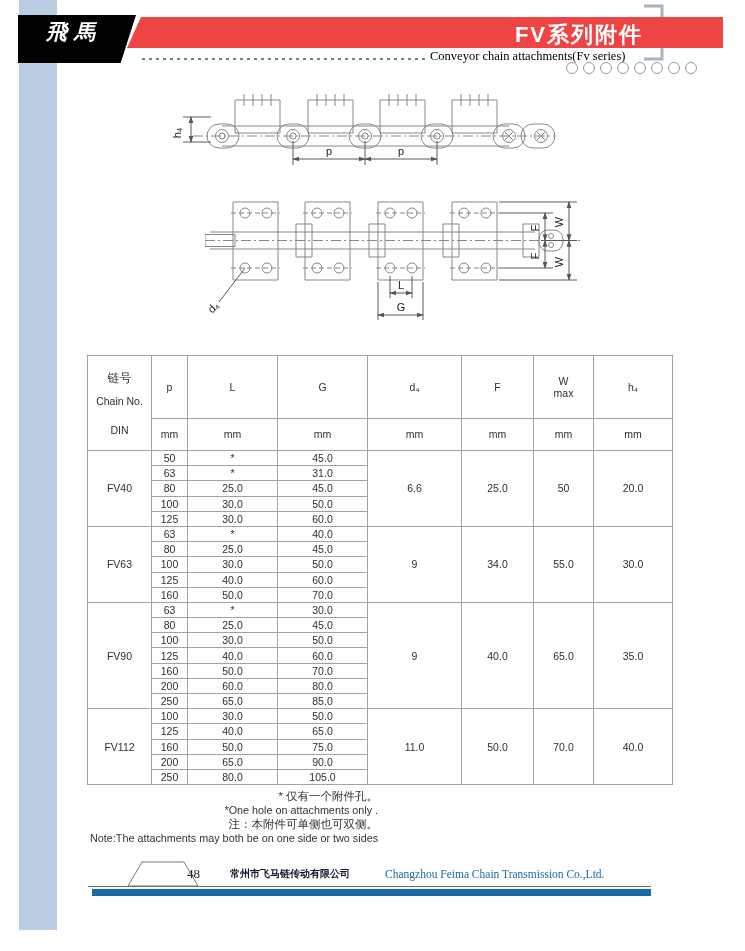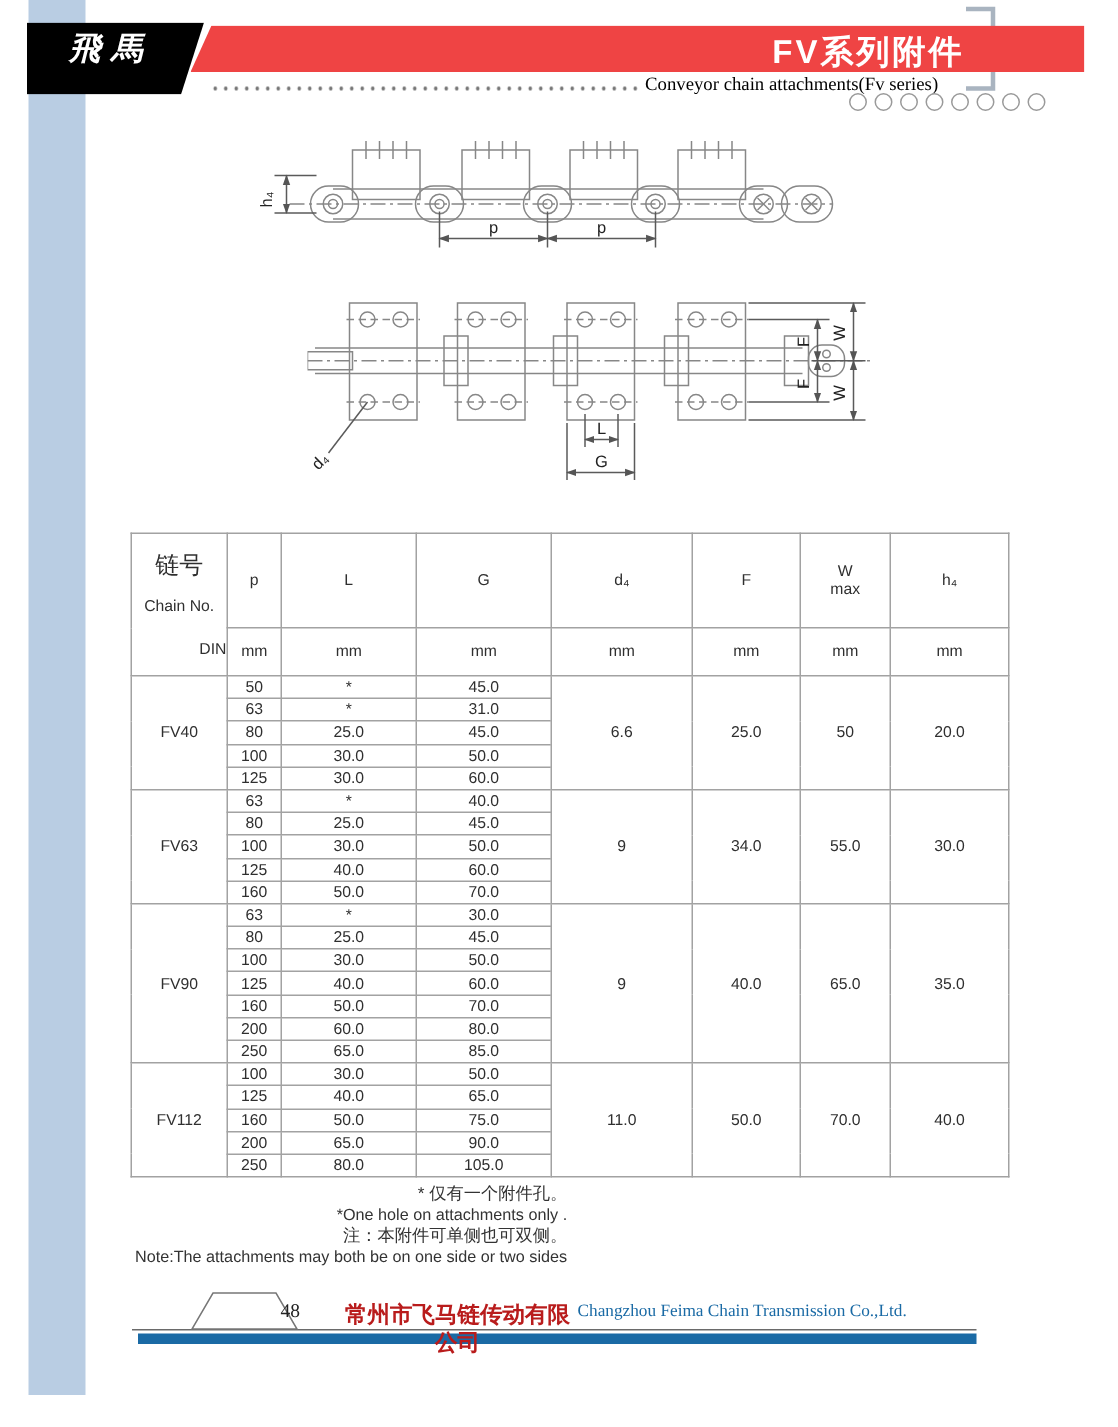--- a/index.html
+++ b/index.html
@@ -32,38 +32,38 @@
   .diagram path,.diagram line,.diagram rect,.diagram circle,.diagram polyline{vector-effect:non-scaling-stroke;}
   svg text{font-family:"Liberation Sans",sans-serif;font-size:11px;fill:#222;}
 
   
   .spec-table{position:absolute;left:87px;top:355px;width:586px;border-collapse:collapse;table-layout:fixed;z-index:2;background:#fff;}
   .spec-table th,.spec-table td{border:1px solid #a2a2a2;font-weight:normal;font-size:10.5px;
        color:#2f2f2f;text-align:center;vertical-align:middle;padding:0;line-height:1.15;}
   .spec-table thead tr.r1{height:63px;}
   .spec-table thead tr.r2{height:32px;}
   .spec-table tbody tr{height:15.2px;}
-  .chain-head div.zh{font-size:16px;margin-top:2px;}
+  .chain-head div.zh{font-size:12px;margin-top:2px;}
   .chain-head div.en{font-size:10.5px;margin-top:10px;}
-  .chain-head div.din{font-size:10.5px;margin-top:17px;text-align:right;}
+  .chain-head div.din{font-size:10.5px;margin-top:17px;}
 
   
   .notes{position:absolute;left:90px;top:789px;z-index:2;text-align:right;}
   .notes div{white-space:nowrap;}
   .note-zh{font-size:11.5px;line-height:14px;color:#333;}
   .note-en{font-size:10.8px;line-height:14px;color:#333;}
 
   
   .footer-line{position:absolute;left:88px;top:886px;width:563px;height:1px;background:#6a6a6a;}
   .page-tab{position:absolute;left:126px;top:861px;z-index:3;}
   .page-number{position:absolute;left:126px;top:866px;width:74px;text-align:right;z-index:4;
                font-family:"Liberation Serif",serif;font-size:13px;color:#222;}
   .footer-bar{position:absolute;left:92px;top:889px;width:559px;height:7px;background:#1a6aa5;}
-  .company-zh{position:absolute;left:230px;top:867px;width:150px;text-align:center;
-              color:#b91c1c;font-weight:bold;font-size:15px;z-index:3;}
+  .company-zh{position:absolute;left:230px;top:867px;width:150px;text-align:left;
+              color:#0f172a;font-weight:bold;font-size:10px;z-index:3;}
   .company-en{position:absolute;left:385px;top:868px;color:#1a6aa5;
               font-family:"Liberation Serif",serif;font-size:11.5px;z-index:3;white-space:nowrap;}
 </style>
 </head>
 <body>
 
 <div class="page">
 
   <div class="side-bar"></div>
 

